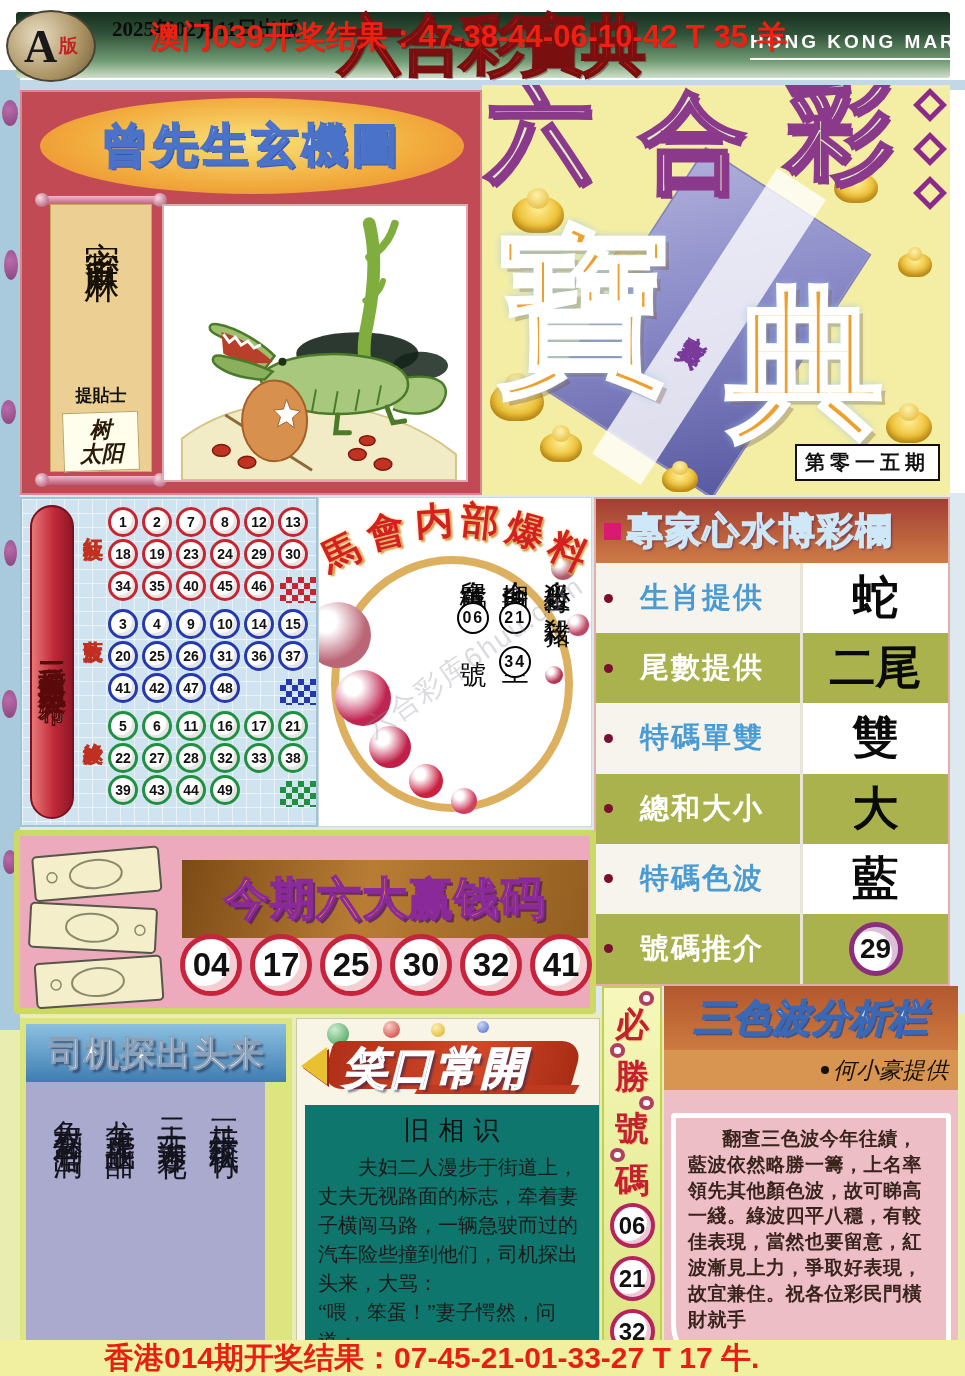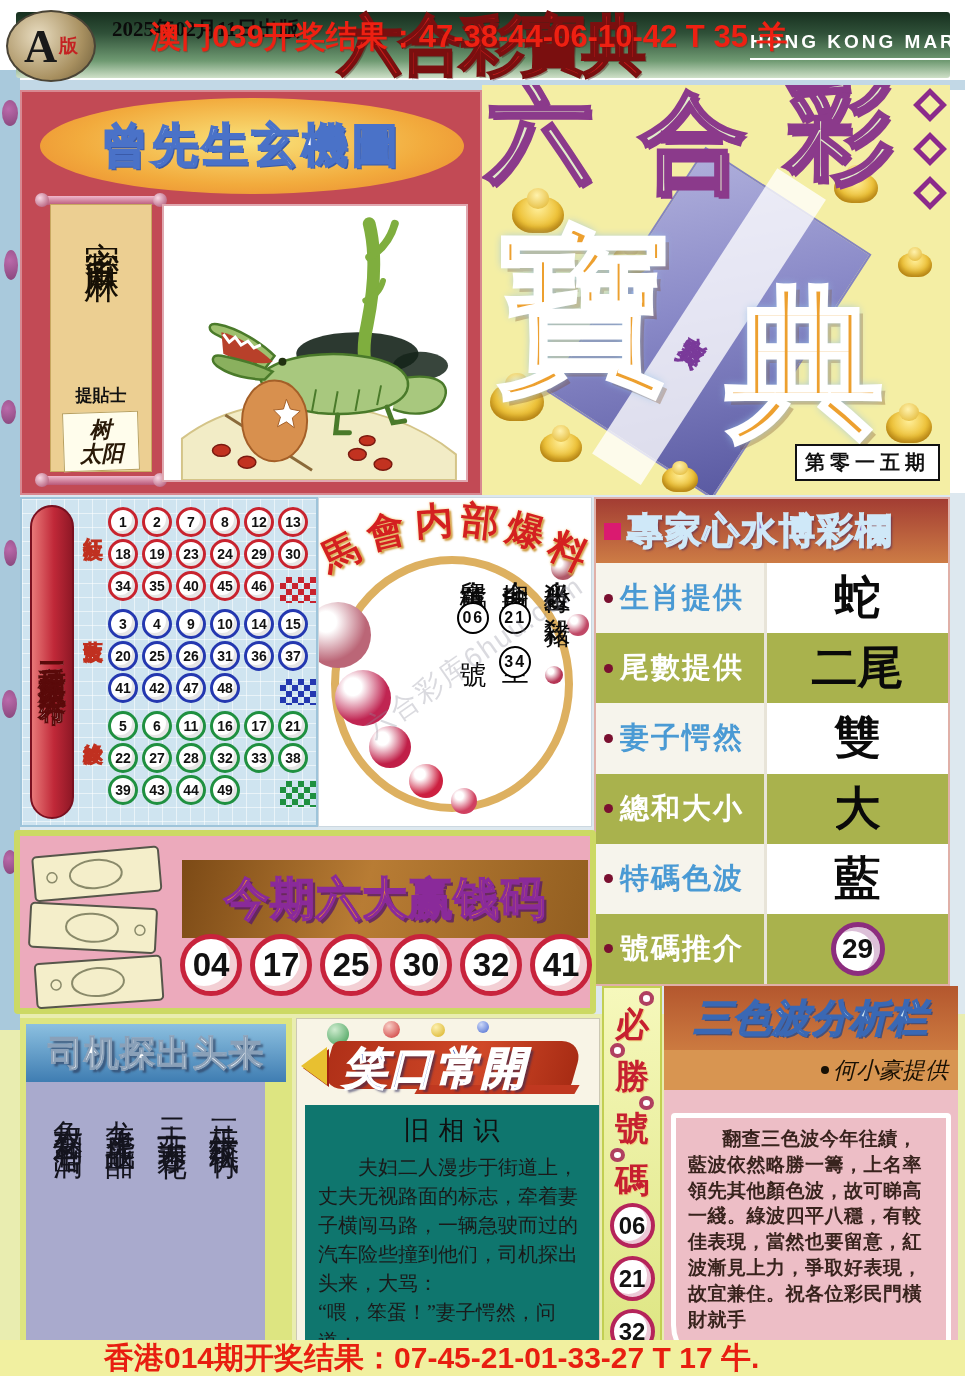--- a/index.html
+++ b/index.html
@@ -117,22 +117,22 @@
 
   
   #expert-panel { left:594px; top:497px; width:356px; height:489px; border:2px solid #e0b0a8;
     display:flex; flex-direction:column; background:#fff; }
   #expert-header { height:64px; background:linear-gradient(180deg,#a33d33,#cd7c45); position:relative;
     display:flex; align-items:center; }
   #expert-header .sq { width:17px; height:17px; background:#da1a70; margin:0 6px 0 8px; }
   #expert-header .ttl { font:bold 36px "Liberation Serif", serif; color:#8a62b8; letter-spacing:2px;
     -webkit-text-stroke:1.5px #cfe8f8; text-shadow:2px 2px 2px rgba(60,30,90,.5); white-space:nowrap; }
   .exp-row { flex:1; display:flex; align-items:stretch; }
-  .exp-row .lbl { width:168px; display:flex; align-items:center; padding-left:8px;
-    font:bold 29px "Liberation Sans", sans-serif; letter-spacing:2px; }
+  .exp-row .lbl { width:204px; display:flex; align-items:center; padding-left:8px;
+    font:bold 29px "Liberation Sans", sans-serif; letter-spacing:2px;gap:20px; }
   .exp-row .lbl .dot { width:9px; height:9px; border-radius:50%; background:#7a1030; margin-right:7px; flex:none; }
   .exp-row .val { flex:1; display:flex; align-items:center; justify-content:center; border-left:3px solid #e8e4d8;
     font:bold 46px "Liberation Serif", serif; color:#0a0a0a; }
   .exp-light { background:#f6f4ec; } .exp-light .lbl { color:var(--label-blue,#4a9ad4); } .exp-light .val { background:#fff; }
   .exp-olive { background:var(--olive-row,#a9b24d); } .exp-olive .lbl { color:#fff; } .exp-olive .val { background:var(--olive-row,#a9b24d); }
   #recommend-ball { width:54px; height:54px; border:5px solid var(--ball-ring-purple,#8c2d7e); font-size:28px;
     box-shadow:inset -6px 4px 0 rgba(140,45,126,.30); }
 
   
   #winning-panel { left:14px; top:830px; width:582px; height:184px; background:var(--panel-pink,#ecaabc);
@@ -434,21 +434,21 @@
     <div class="exp-row exp-olive">
       <div class="lbl">
           <span class="dot"></span>
           <span>尾數提供</span>
         </div>
       <div class="val">二尾</div>
     </div>
     <div class="exp-row exp-light">
       <div class="lbl">
           <span class="dot"></span>
-          <span>妻子愕然</span>
+          <span>特碼單雙</span>
         </div>
       <div class="val">雙</div>
     </div>
     <div class="exp-row exp-olive">
       <div class="lbl">
           <span class="dot"></span>
           <span>總和大小</span>
         </div>
       <div class="val">大</div>
     </div>

